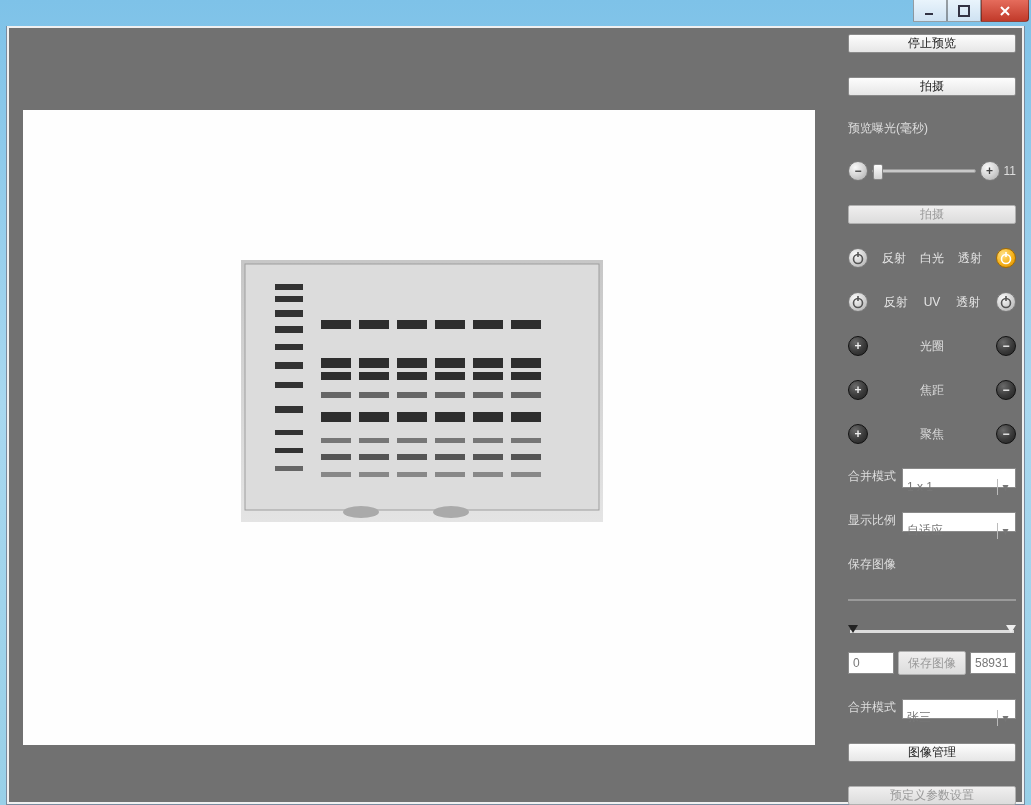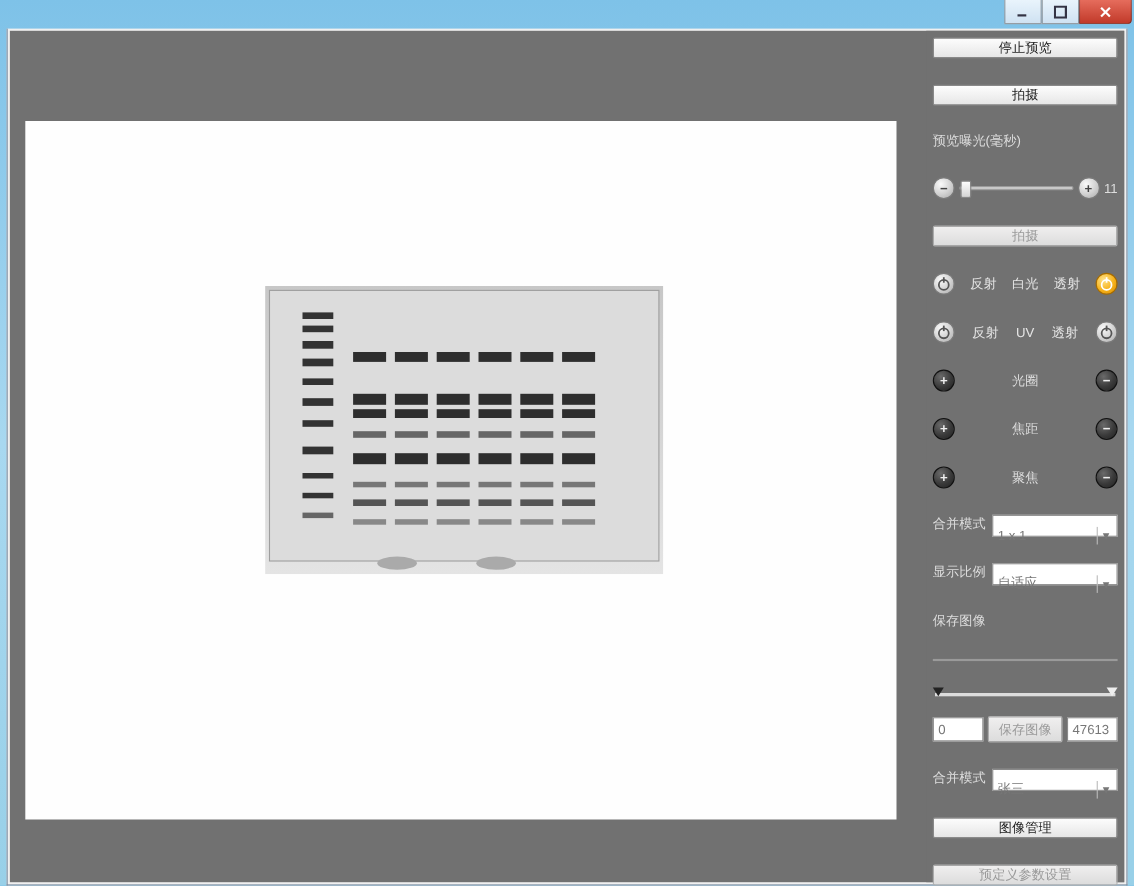--- a/index.html
+++ b/index.html
@@ -263,21 +263,21 @@
     <div class="lbl">保存图像</div>
     <div class="histobox"></div>
     <div class="histoslider">
       <div class="track"></div>
       <div class="t1"></div>
       <div class="t2"></div>
     </div>
     <div class="triobtn">
       <div class="numbox">0</div>
       <div class="btn disabled" style="flex:1">保存图像</div>
-      <div class="numbox">47613</div>
+      <div class="numbox">58931</div>
     </div>
 
     <div class="selectrow">
       <span class="lbl">合并模式</span>
       <div class="select">
         <span>张三</span>
         <span class="arrow">▾</span>
       </div>
     </div>
     <div class="btn">图像管理</div>

